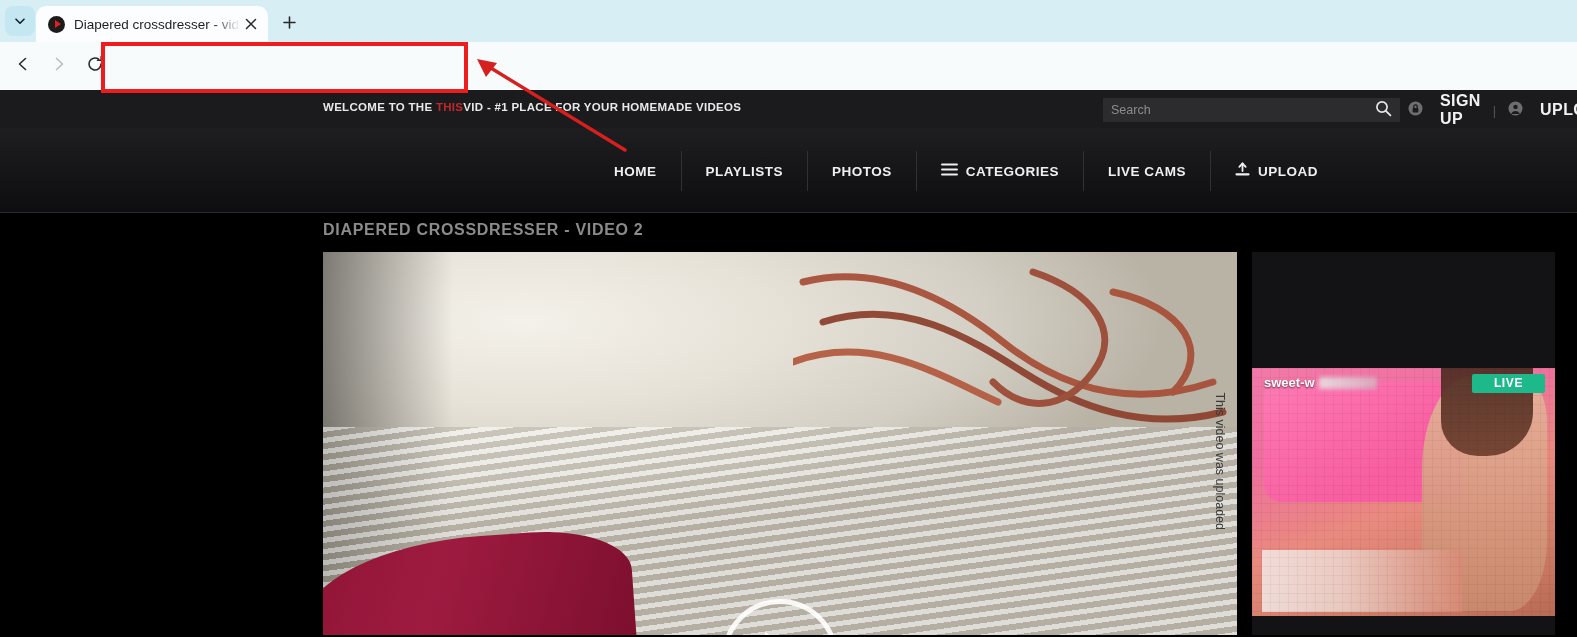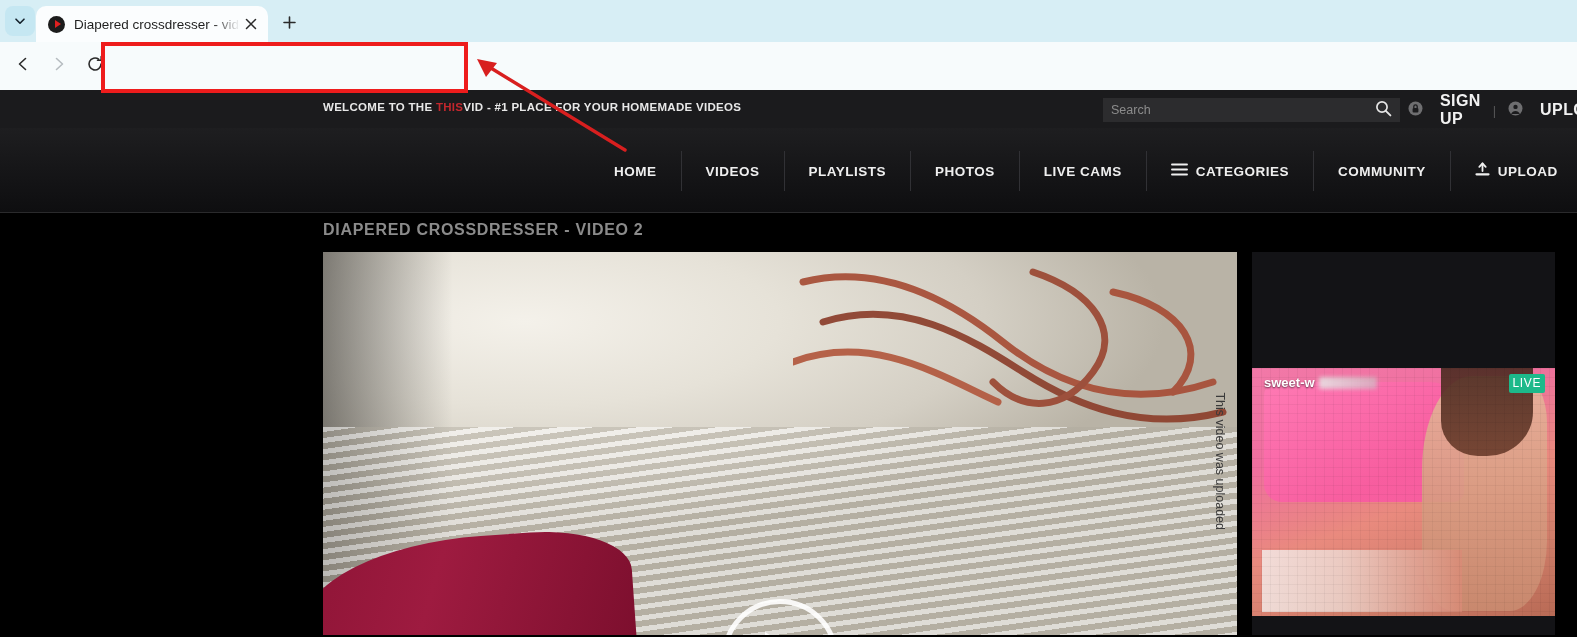--- a/index.html
+++ b/index.html
@@ -339,22 +339,22 @@
   }
   .cam-user .blurred {
     display: inline-block; width: 58px; height: 12px;
     background: linear-gradient(90deg, rgba(230,230,230,.85), rgba(200,200,200,.6));
     filter: blur(2.2px);
     margin-left: 2px; border-radius: 2px;
   }
   .cam-live {
     position: absolute; right: 10px; top: 6px;
     background: #1db98a; color: #fff;
-    font-size: 12px; font-weight: normal; letter-spacing: .6px;
-    padding: 2px 4px 3px; border-radius: 2px;
+    font-size: 12px; font-weight: bold; letter-spacing: .6px;
+    padding: 2px 22px 3px; border-radius: 2px;
   }
 
   .page-bottom-fade {
     position: absolute; left: 0; bottom: 0; width: 1577px; height: 2px;
     background: #000;
   }
 </style>
 </head>
 <body>
 
@@ -487,41 +487,35 @@
   </div>
 
   <div class="navbar">
 
 
     <nav class="menu">
       <a class="menu-item">
         <span>HOME</span>
       </a>
       <a class="menu-item">
-        <span>VIDEOS</span>
-      </a>
-      <a class="menu-item">
         <span>PLAYLISTS</span>
       </a>
       <a class="menu-item">
         <span>PHOTOS</span>
       </a>
       <a class="menu-item">
-        <span>LIVE CAMS</span>
-      </a>
-      <a class="menu-item">
         <span>
           <svg width="17" height="13" viewBox="0 0 17 13">
             <path d="M1 1.5 H16 M1 6.5 H16 M1 11.5 H16" stroke="#efefef" stroke-width="1.9" stroke-linecap="round"></path>
           </svg>
         </span>
         <span>CATEGORIES</span>
       </a>
       <a class="menu-item">
-        <span>COMMUNITY</span>
+        <span>LIVE CAMS</span>
       </a>
       <a class="menu-item">
         <span>
           <svg width="15" height="15" viewBox="0 0 15 15">
             <path d="M7.5 1.5 L7.5 9" stroke="#efefef" stroke-width="1.8" stroke-linecap="round"></path>
             <path d="M4.3 4.8 L7.5 1.5 L10.7 4.8" fill="none" stroke="#efefef" stroke-width="1.8" stroke-linecap="round" stroke-linejoin="round"></path>
             <path d="M1.5 12.3 H13.5" stroke="#efefef" stroke-width="2.2" stroke-linecap="round"></path>
           </svg>
         </span>
         <span>UPLOAD</span>

